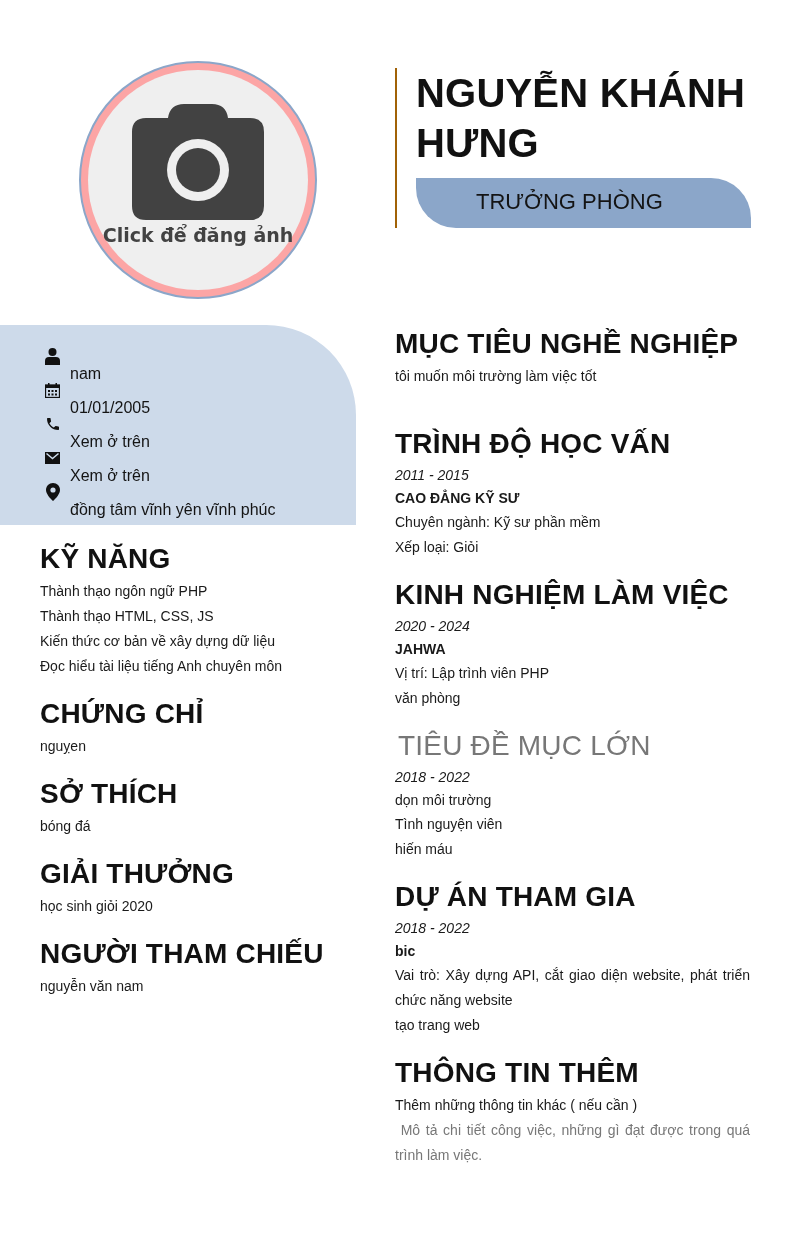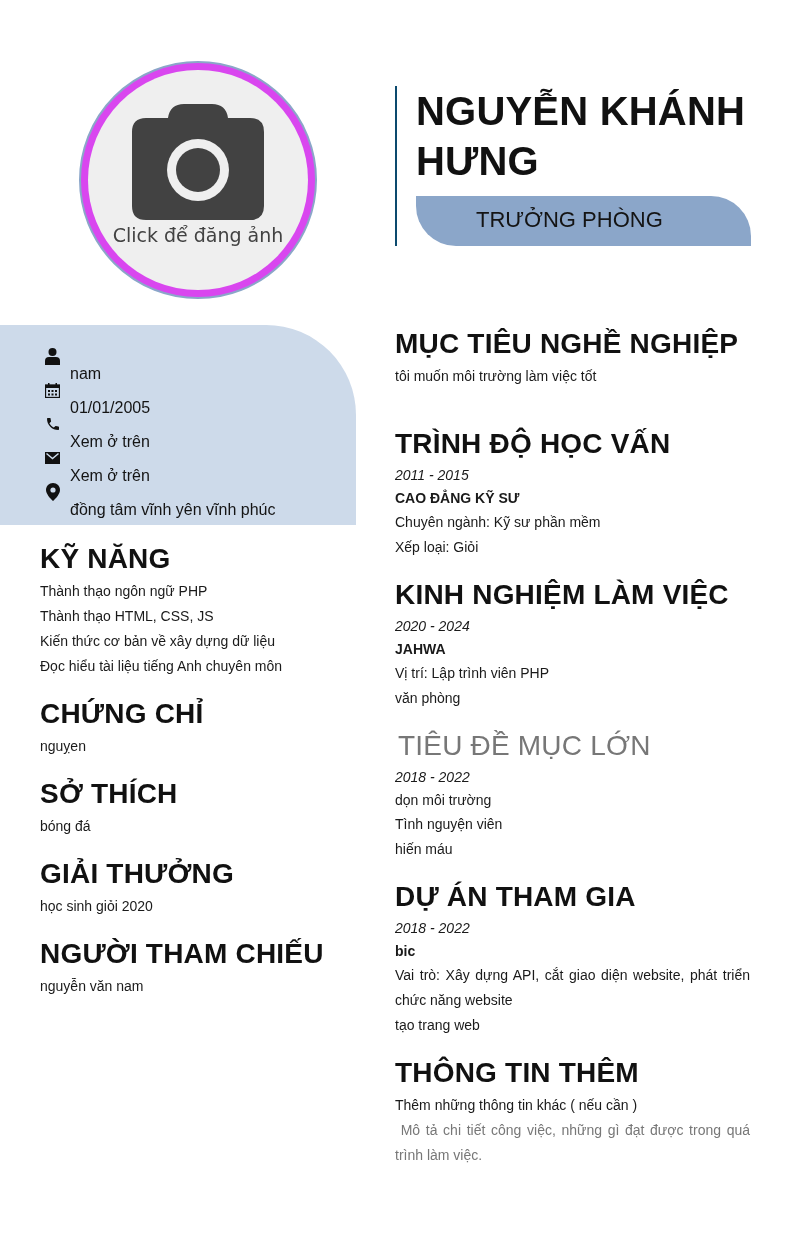--- a/index.html
+++ b/index.html
@@ -1,24 +1,24 @@
 <!DOCTYPE html>
 <html><head>
   <meta charset="utf-8">
   <style>
     * { margin: 0; padding: 0; box-sizing: border-box; }
     html, body { width: 790px; height: 1234px; background: #ffffff; }
     body { position: relative; font-family: "Liberation Sans", "DejaVu Sans", sans-serif; color: #111; overflow: hidden; }
 
-    .avatar-wrap { position: absolute; left: 79px; top: 61px; width: 238px; height: 238px; border-radius: 50%; border: 2px solid #8ba6c9; background: #d946ef; cursor: pointer; }
+    .avatar-wrap { position: absolute; left: 79px; top: 61px; width: 238px; height: 238px; border-radius: 50%; border: 2px solid #8ba6c9; background: #fca5a5; cursor: pointer; font-weight: bold; }
     .avatar-inner { position: absolute; left: 7px; top: 7px; width: 220px; height: 220px; border-radius: 50%; background: #efefef; }
     .camera { position: absolute; left: 44px; top: 34px; width: 132px; height: 116px; }
     .avatar-caption { position: absolute; left: 0; width: 100%; top: 154px; text-align: center; font-family: "DejaVu Sans", sans-serif; font-size: 19px; color: #424242; }
 
-    .name-block { position: absolute; left: 395px; top: 86px; width: 370px; height: 160px; border-left: 2px solid #0c4a6e; }
+    .name-block { position: absolute; left: 395px; top: 68px; width: 370px; height: 160px; border-left: 2px solid #a16207; }
     .name { position: absolute; left: 19px; top: 0; width: 340px; font-size: 40px; line-height: 50px; font-weight: bold; color: #111; letter-spacing: 0.2px; }
     .title-badge { position: absolute; left: 19px; top: 110px; width: 335px; height: 50px; background: #8ba6c9; border-radius: 0 40px 0 40px; }
     .title-text { position: absolute; left: 21px; top: 11px; font-size: 22px; font-weight: normal; color: #141414; margin-left: 39px; }
 
     .info-box { position: absolute; left: 0; top: 325px; width: 356px; height: 200px; background: #cddaea; border-top-right-radius: 90px; }
     .info-row { position: absolute; left: 44px; display: flex; align-items: center; height: 22px; }
     .info-row .ic { width: 17px; height: 17px; display: inline-flex; align-items: center; justify-content: center; margin-right: 9px; }
     .info-row .txt { font-size: 16px; color: #141414; margin-top: 36px; }
 
     .sec-title { position: absolute; font-size: 28px; font-weight: bold; color: #111; letter-spacing: 0.2px; }

